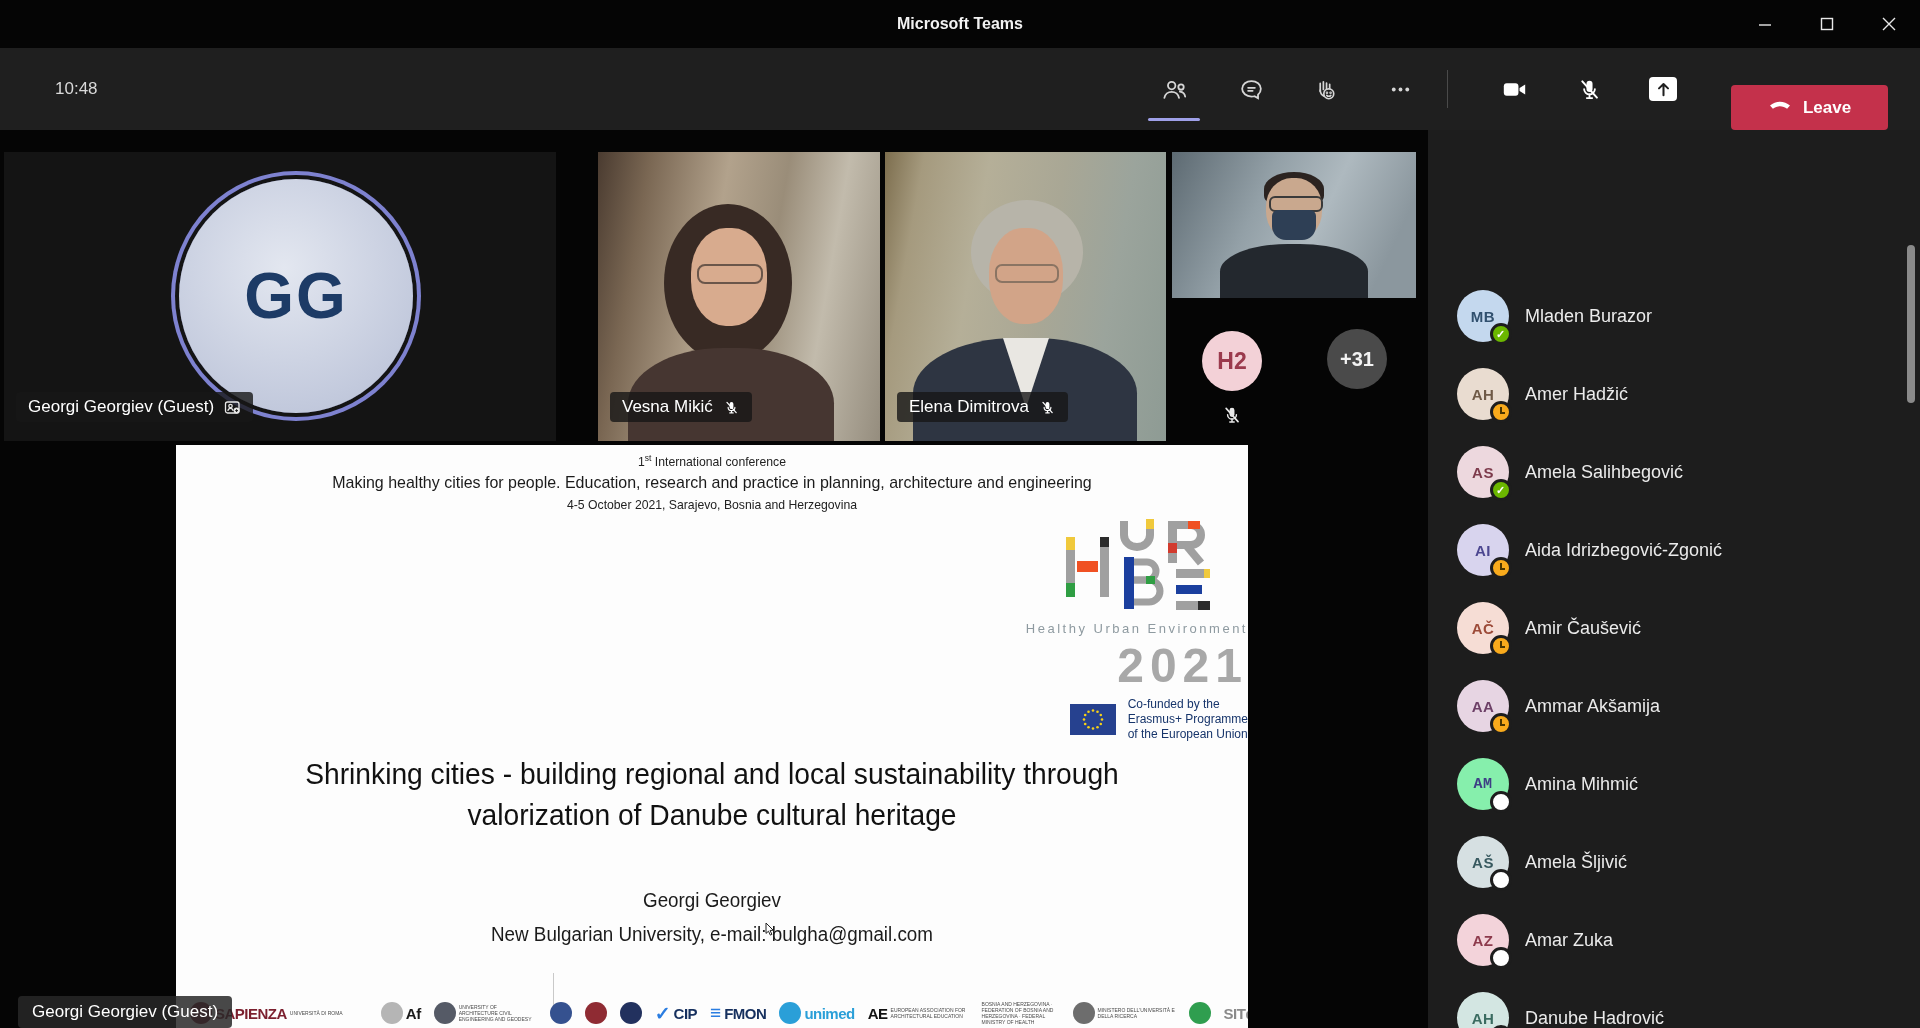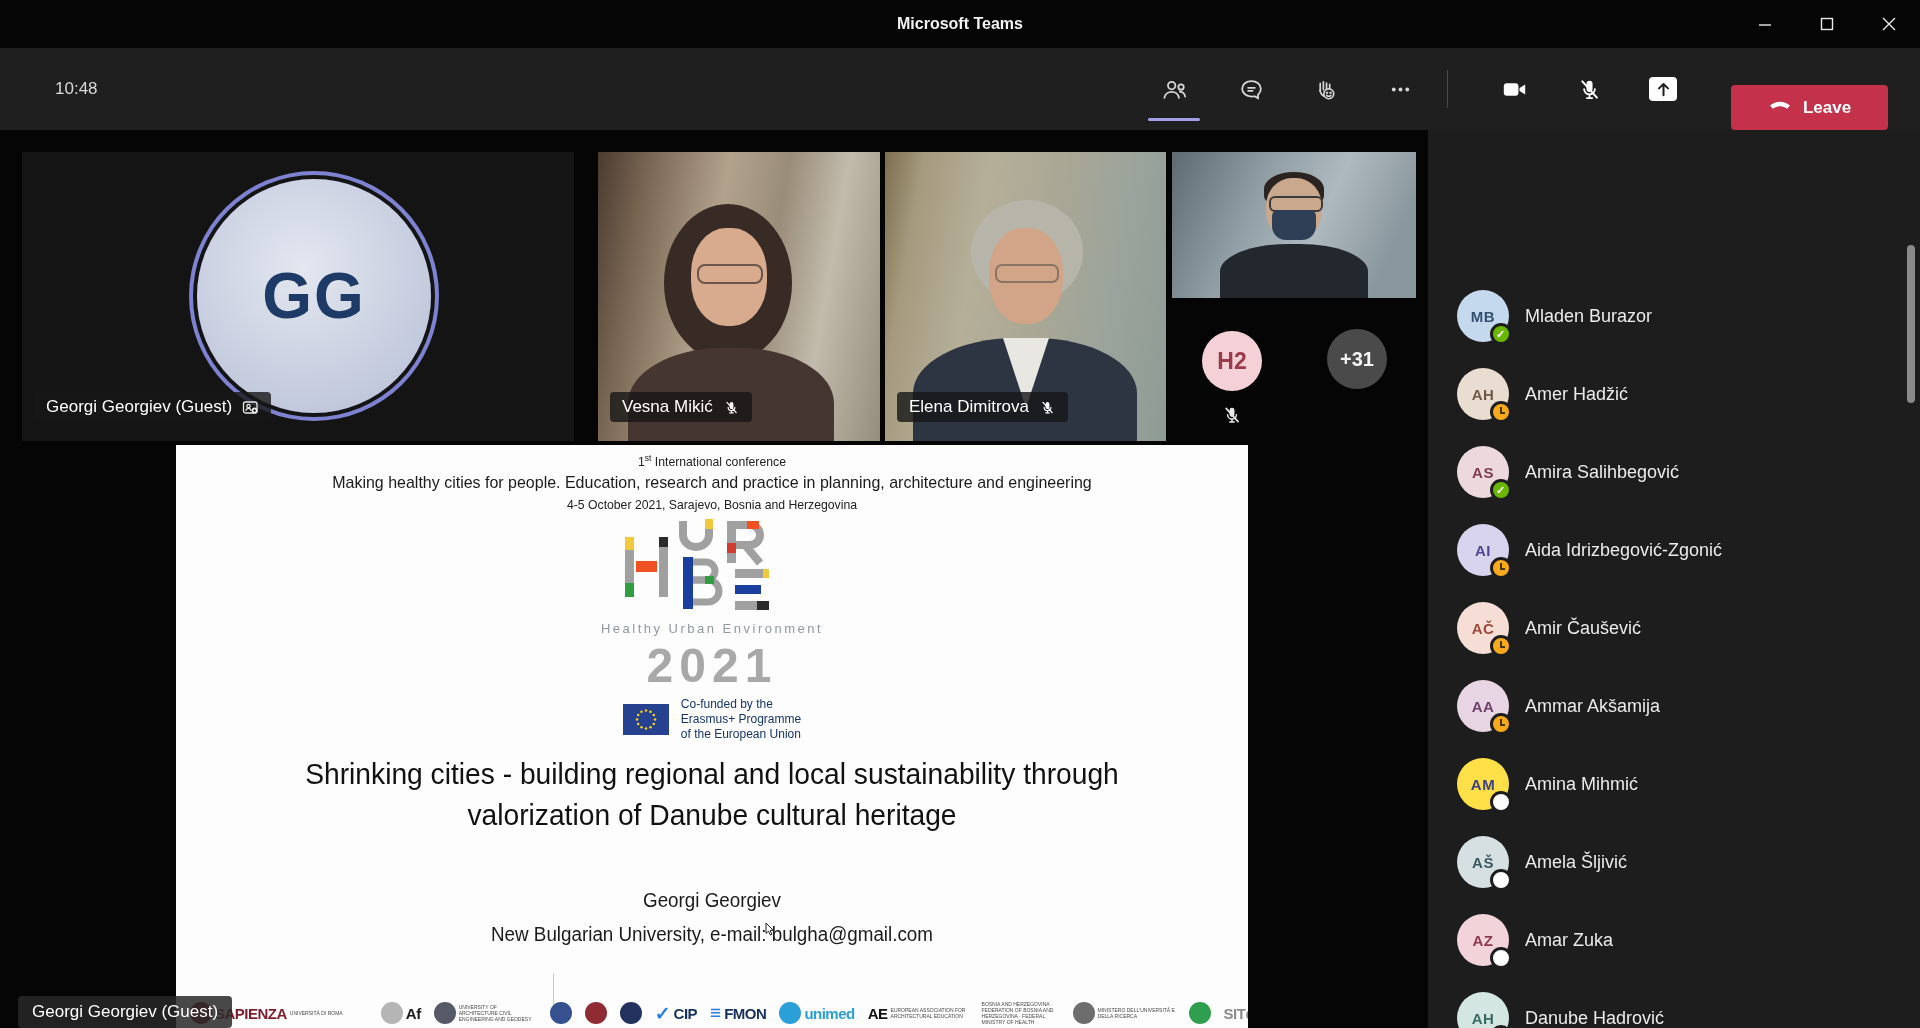--- a/index.html
+++ b/index.html
@@ -26,21 +26,21 @@
   .tb-divider{position:absolute;left:1447px;top:22px;width:1px;height:38px;background:#4a4a4a;}
   .share-box{width:28px;height:24px;background:#fff;border-radius:4px;display:flex;
        align-items:center;justify-content:center;}
   .leave-btn{position:absolute;left:1731px;top:37px;width:157px;height:45px;border:none;
        border-radius:4px;background:#c4314b;color:#fff;font-size:17px;font-weight:600;
        display:flex;align-items:center;justify-content:center;gap:11px;
        font-family:"Liberation Sans",sans-serif;}
   
   .stage{position:absolute;left:0;top:130px;width:1428px;height:898px;background:#050505;overflow:hidden;}
   .tile{position:absolute;top:22px;height:289px;background:#141414;overflow:hidden;}
-  .tile-gg{left:22px;width:552px;}
+  .tile-gg{left:4px;width:552px;}
   .tile-vesna{left:598px;width:282px;}
   .tile-elena{left:885px;width:281px;}
   .tile-small{left:1172px;width:244px;height:146px;}
   .gg-circle{position:absolute;left:175px;top:27px;width:234px;height:234px;border-radius:50%;
        background:radial-gradient(circle at 45% 38%,#e3e7f0,#c3cadd 70%,#b6bdd4);
        box-shadow:0 0 0 4px #141414,0 0 0 8px #7e82d0;display:flex;align-items:center;justify-content:center;}
   .gg-initials{font-size:64px;font-weight:600;color:#1d3b66;letter-spacing:2px;}
   .name-label{position:absolute;bottom:19px;left:12px;height:30px;background:rgba(22,22,22,.8);
        border-radius:4px;color:#fff;font-size:17px;display:flex;align-items:center;gap:10px;
        padding:0 12px;white-space:nowrap;}
@@ -89,21 +89,21 @@
   .stage-bottom-label{position:absolute;left:18px;top:866px;height:32px;background:rgba(40,40,40,.85);
        border-radius:4px;color:#fff;font-size:17px;display:flex;align-items:center;padding:0 14px;}
   
   .slide{position:absolute;left:176px;top:315px;width:1072px;height:583px;background:#fdfdfd;
        color:#1b1b1b;overflow:hidden;}
   .condensed{transform:scaleX(.94);transform-origin:50% 50%;}
   .s-line1{position:absolute;top:8px;left:0;right:0;text-align:center;font-size:13px;color:#222;}
   .s-line1 sup{font-size:9px;}
   .s-line2{position:absolute;top:28px;left:0;right:0;text-align:center;font-size:17px;color:#1b1b1b;}
   .s-line3{position:absolute;top:52px;left:0;right:0;text-align:center;font-size:13px;color:#222;}
-  .hurbe{position:absolute;top:72px;left:0;right:0;display:flex;flex-direction:column;align-items:center;}
+  .hurbe{position:absolute;top:72px;left:0;right:0;display:flex;flex-direction:column;align-items:flex-end;}
   .hurbe-tagline{margin-top:4px;font-size:13px;color:#8e9aa0;letter-spacing:2.5px;}
   .hurbe-year{margin-top:2px;font-size:48px;font-weight:700;color:#a8a8a8;letter-spacing:6px;}
   .eu-row{margin-top:4px;display:flex;align-items:center;gap:12px;}
   .eu-text{font-size:12px;line-height:1.25;color:#17356b;text-align:left;}
   .s-title{position:absolute;top:308px;left:0;right:0;text-align:center;font-size:30px;
        line-height:41px;color:#111;}
   .s-author{position:absolute;top:444px;left:0;right:0;text-align:center;font-size:20px;}
   .s-affil{position:absolute;top:478px;left:0;right:0;text-align:center;font-size:20px;}
   .cursor{position:absolute;left:588px;top:477px;}
   .s-vdivider{position:absolute;left:377px;top:528px;width:1px;height:48px;background:#c9c9c9;}
@@ -473,21 +473,21 @@
       <span class="badge away"></span>
     </div>
     <div class="pname">Amer Hadžić</div>
   </div>
 
   <div class="participant">
     <div class="avatar" style="background: rgb(237, 216, 222);">
       <span class="initials" style="color: rgb(125, 59, 76);">AS</span>
       <span class="badge available"></span>
     </div>
-    <div class="pname">Amira Salihbegović</div>
+    <div class="pname">Amela Salihbegović</div>
   </div>
 
   <div class="participant">
     <div class="avatar" style="background: rgb(216, 212, 238);">
       <span class="initials" style="color: rgb(76, 71, 144);">AI</span>
       <span class="badge away"></span>
     </div>
     <div class="pname">Aida Idrizbegović-Zgonić</div>
   </div>
 
@@ -501,21 +501,21 @@
 
   <div class="participant">
     <div class="avatar" style="background: rgb(231, 213, 227);">
       <span class="initials" style="color: rgb(109, 64, 103);">AA</span>
       <span class="badge away"></span>
     </div>
     <div class="pname">Ammar Akšamija</div>
   </div>
 
   <div class="participant">
-    <div class="avatar" style="background: #fde047;">
+    <div class="avatar" style="background: #86efac; font-family: Liberation Mono, monospace;">
       <span class="initials" style="color: rgb(62, 62, 133);">AM</span>
       <span class="badge offline"></span>
     </div>
     <div class="pname">Amina Mihmić</div>
   </div>
 
   <div class="participant">
     <div class="avatar" style="background: rgb(214, 224, 226);">
       <span class="initials" style="color: rgb(56, 89, 95);">AŠ</span>
       <span class="badge offline"></span>

